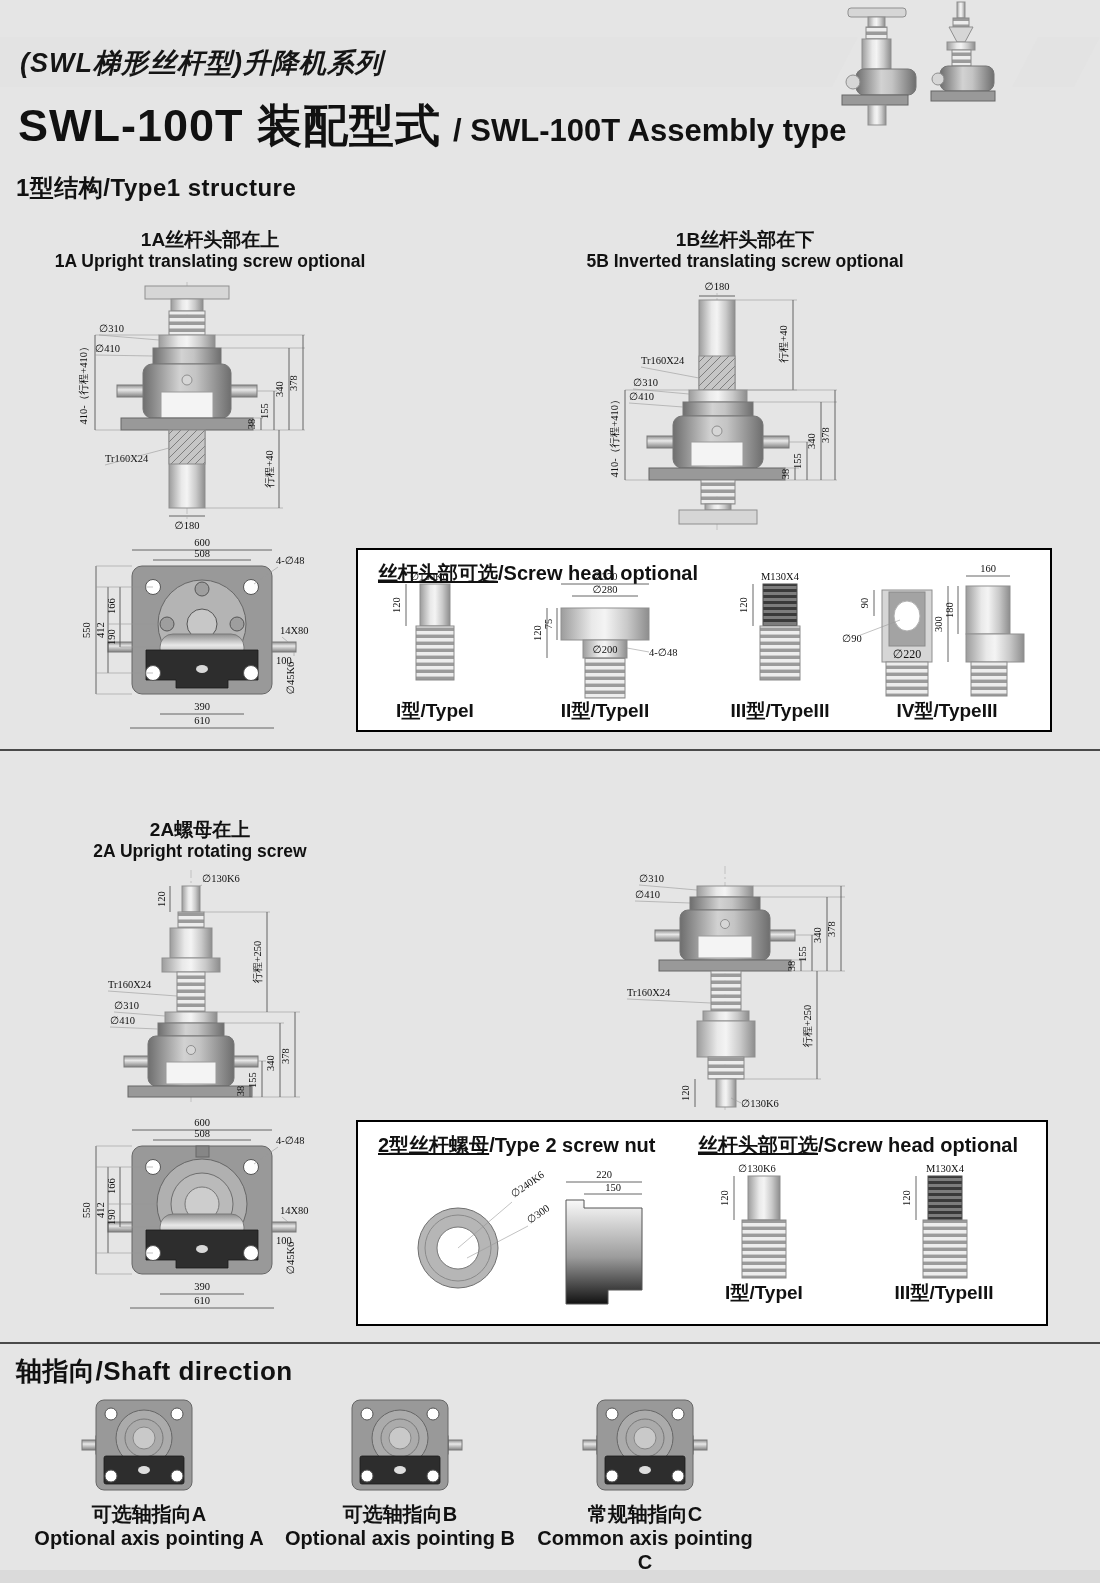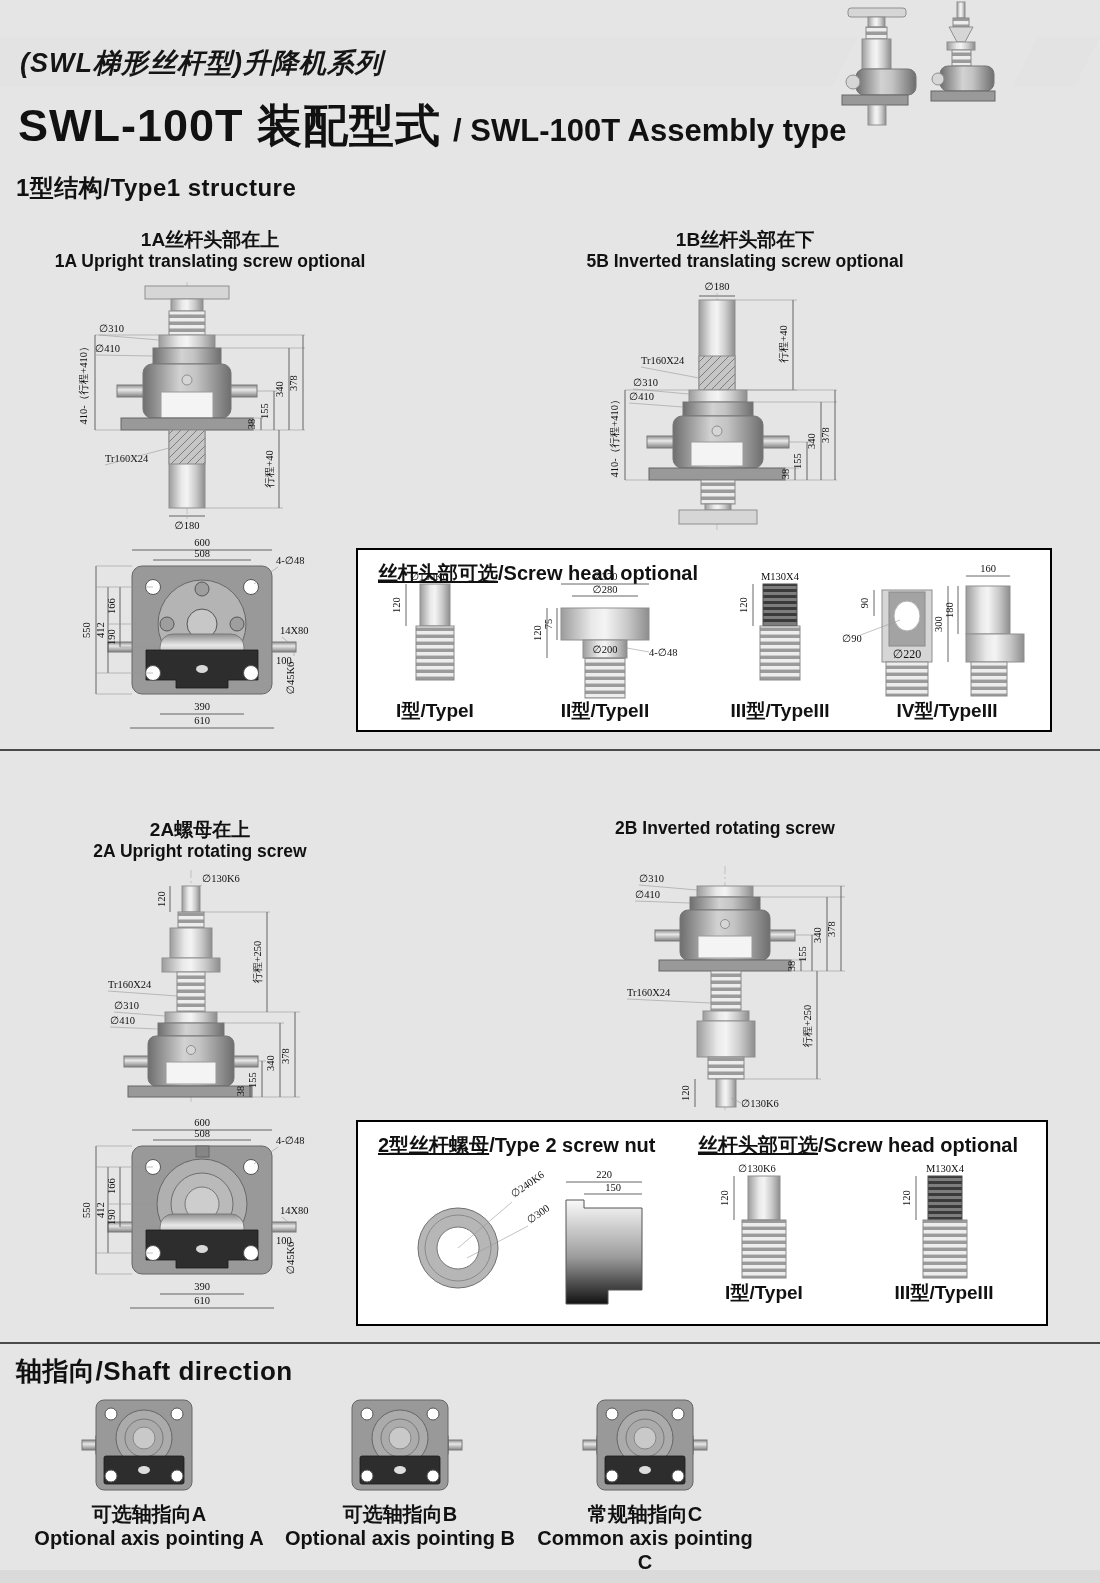--- a/index.html
+++ b/index.html
@@ -337,21 +337,20 @@
 
   <div class="hr" style="top:749px"></div>
 
 
   <div class="diag-title" style="left:40px;top:818px;width:320px">
     <div class="l1">2A螺母在上</div>
     <div class="l2">2A Upright rotating screw</div>
   </div>
 
   <div class="diag-title" style="left:545px;top:818px;width:360px">
-    <div class="l2">2B Inverted rotating screw</div>
   </div>
 
   <svg style="left:82px;top:860px" width="330" height="250" viewBox="0 0 330 250">
     <line x1="109" y1="10" x2="109" y2="243" class="cl"></line>
     <text class="dt" x="120" y="22">∅130K6</text>
     <line x1="120" y1="25" x2="112" y2="29" class="ext"></line>
     <rect x="100" y="26" width="18" height="26" class="m2"></rect>
     <line x1="88" y1="26" x2="88" y2="52" class="dl"></line>
     <text class="dtm" transform="rotate(-90 83 39)" x="83" y="39">120</text>
     <rect x="96" y="52" width="26" height="16" class="thr"></rect>

